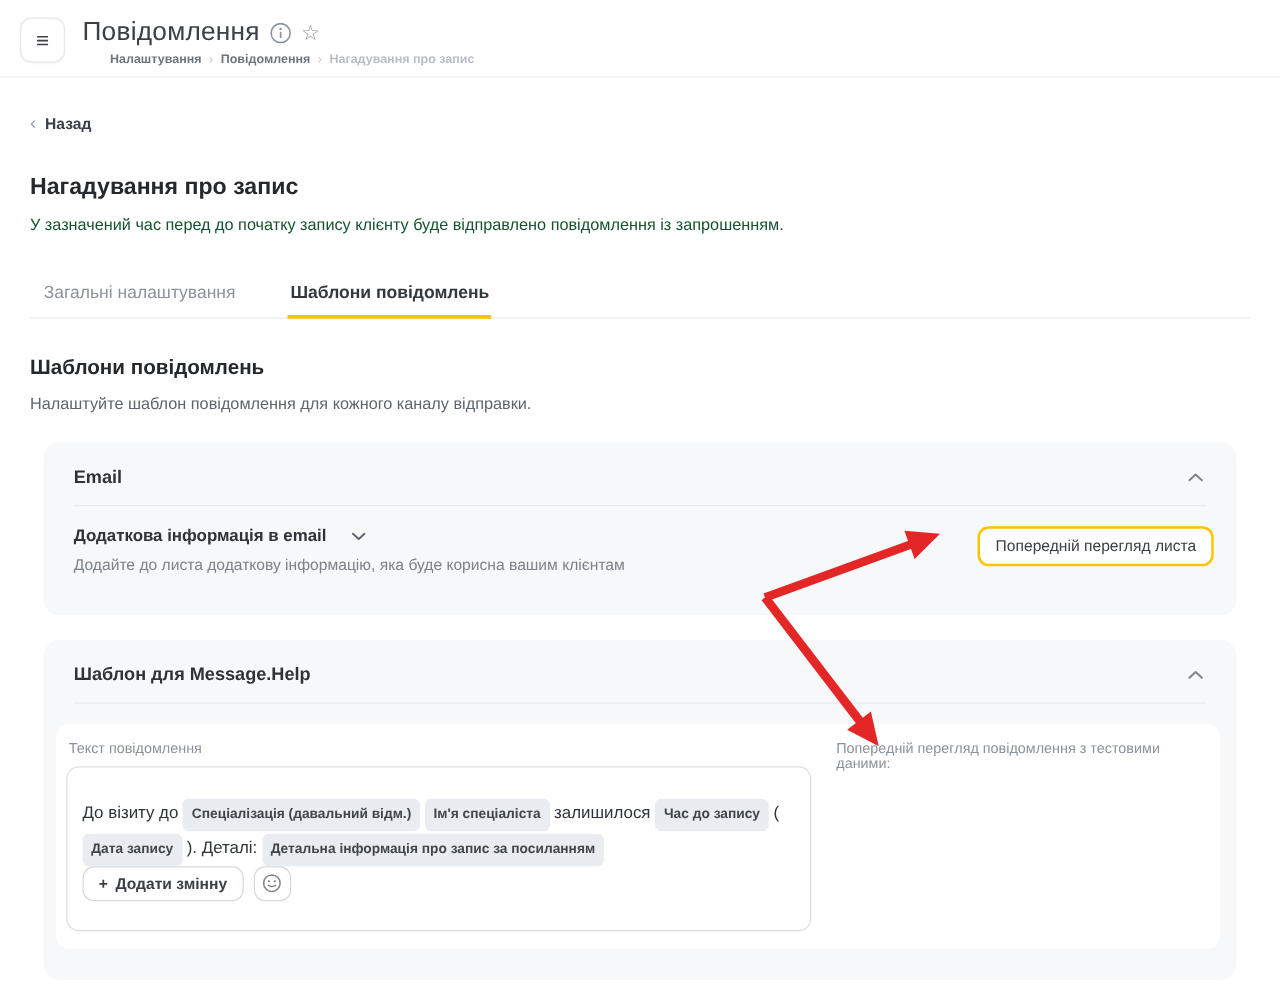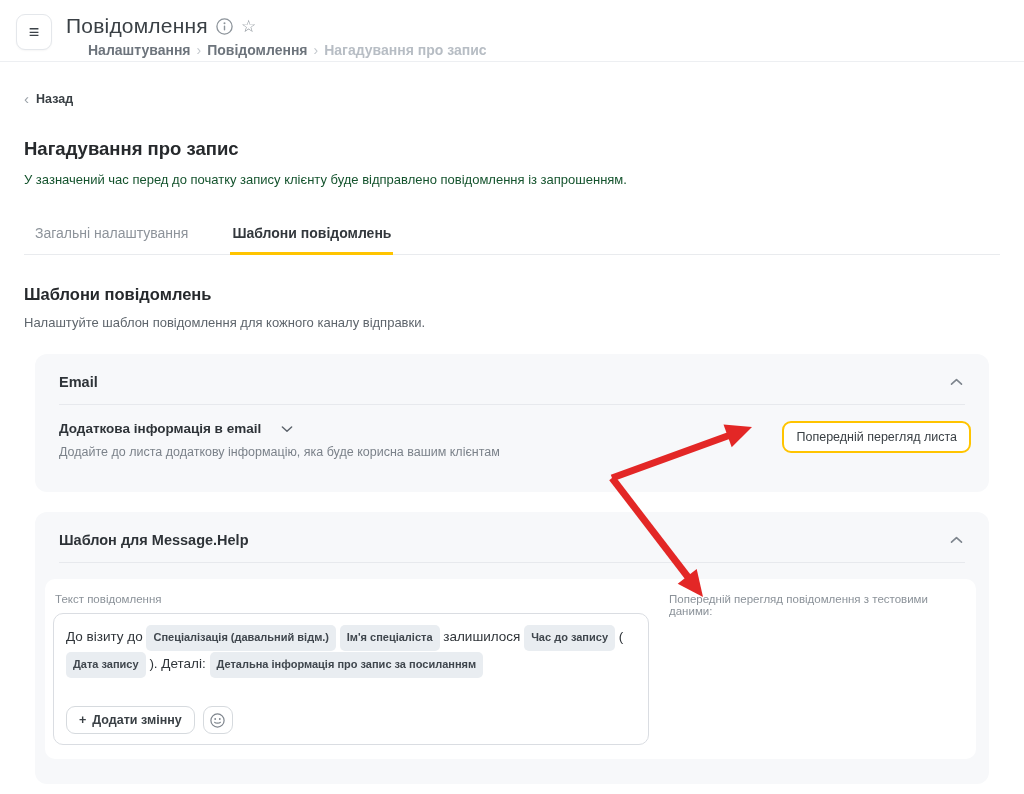--- a/index.html
+++ b/index.html
@@ -11,21 +11,21 @@
   .topbar { display:flex; align-items:flex-start; gap:14px; padding:14px 16px 8px 16px;
     border-bottom:1px solid #edeff2; background:#fff; height:62px; }
   .menu-btn { width:36px; height:36px; border:1px solid #e4e7eb; border-radius:9px; background:#fff;
     display:flex; align-items:center; justify-content:center; font-size:18px; color:#3c4248; cursor:pointer;
     box-shadow:0 1px 2px rgba(0,0,0,.04); }
   .title-block { display:flex; flex-direction:column; }
   .title-row { display:flex; align-items:center; gap:8px; }
   .page-h { font-size:21px; font-weight:500; color:#3a4045; letter-spacing:.2px; }
   .hdr-icon { color:#8d949b; display:inline-flex; align-items:center; cursor:pointer; }
   .star { font-size:17px; color:#8d949b; line-height:1; }
-  .crumbs { display:flex; align-items:center; gap:6px; margin-top:4px; font-size:14px; font-weight:600;padding-left:22px; }
+  .crumbs { display:flex; align-items:center; gap:6px; margin-top:4px; font-size:10px; font-weight:600;padding-left:22px; }
   .crumb { color:#6d747c; cursor:pointer; }
   .crumb-sep { color:#c3c8cd; font-weight:400; }
   .crumb.current { color:#b7bdc4; font-weight:600; cursor:default; }
 
   
   .content { padding:0 24px; }
   .back { display:inline-flex; align-items:center; gap:7px; margin-top:28px; font-size:12.5px;
     font-weight:700; color:#3a4045; cursor:pointer; }
   .back .chev { color:#9aa1a8; font-size:15px; font-weight:400; }
   h1.section-title { margin-top:30px; font-size:18.5px; font-weight:700; color:#26292c; }
@@ -54,21 +54,21 @@
   .expander-desc { margin-top:9px; font-size:12.5px; color:#7b828a; }
   .preview-letter-btn { background:#fff; border:2px solid #ffc400; border-radius:9px; padding:7px 12px;
     font-size:12.5px; color:#3a4045; cursor:pointer; white-space:nowrap; font-family:inherit; }
 
   
   .template-body { margin:16px 13px 0 10px; background:#fff; border-radius:10px; padding:12px 10px 14px 8px;
     display:flex; gap:18px; height:180px; }
   .col-editor { width:596px; display:flex; flex-direction:column; }
   .field-label { font-size:11.5px; color:#8b9299; margin:2px 0 8px 2px; }
   .editor-box { border:1px solid #dadde2; border-radius:10px; background:#fff; flex:1;
-    padding:10px 12px; display:flex; flex-direction:column; justify-content:space-between; cursor:text; }
+    padding:10px 12px; display:flex; flex-direction:column; justify-content:center; cursor:text; }
   .editor-text { font-size:13.5px; color:#2f3439; line-height:1.9; }
   .chip { display:inline-block; background:#e9edf1; border-radius:5px; padding:2px 7px 3px;
     font-size:11px; font-weight:600; color:#3f464d; cursor:pointer; vertical-align:baseline; }
   .editor-actions { display:flex; gap:8px; align-items:center; }
   .add-var-btn { display:inline-flex; align-items:center; gap:6px; border:1px solid #d6dade; background:#fff;
     border-radius:9px; padding:6px 12px; font-size:12.5px; font-weight:600; color:#3a4045; cursor:pointer;
     font-family:inherit; }
   .emoji-btn { border:1px solid #d6dade; background:#fff; border-radius:9px; width:30px; height:28px;
     display:inline-flex; align-items:center; justify-content:center; cursor:pointer; color:#7e858d; }
 

